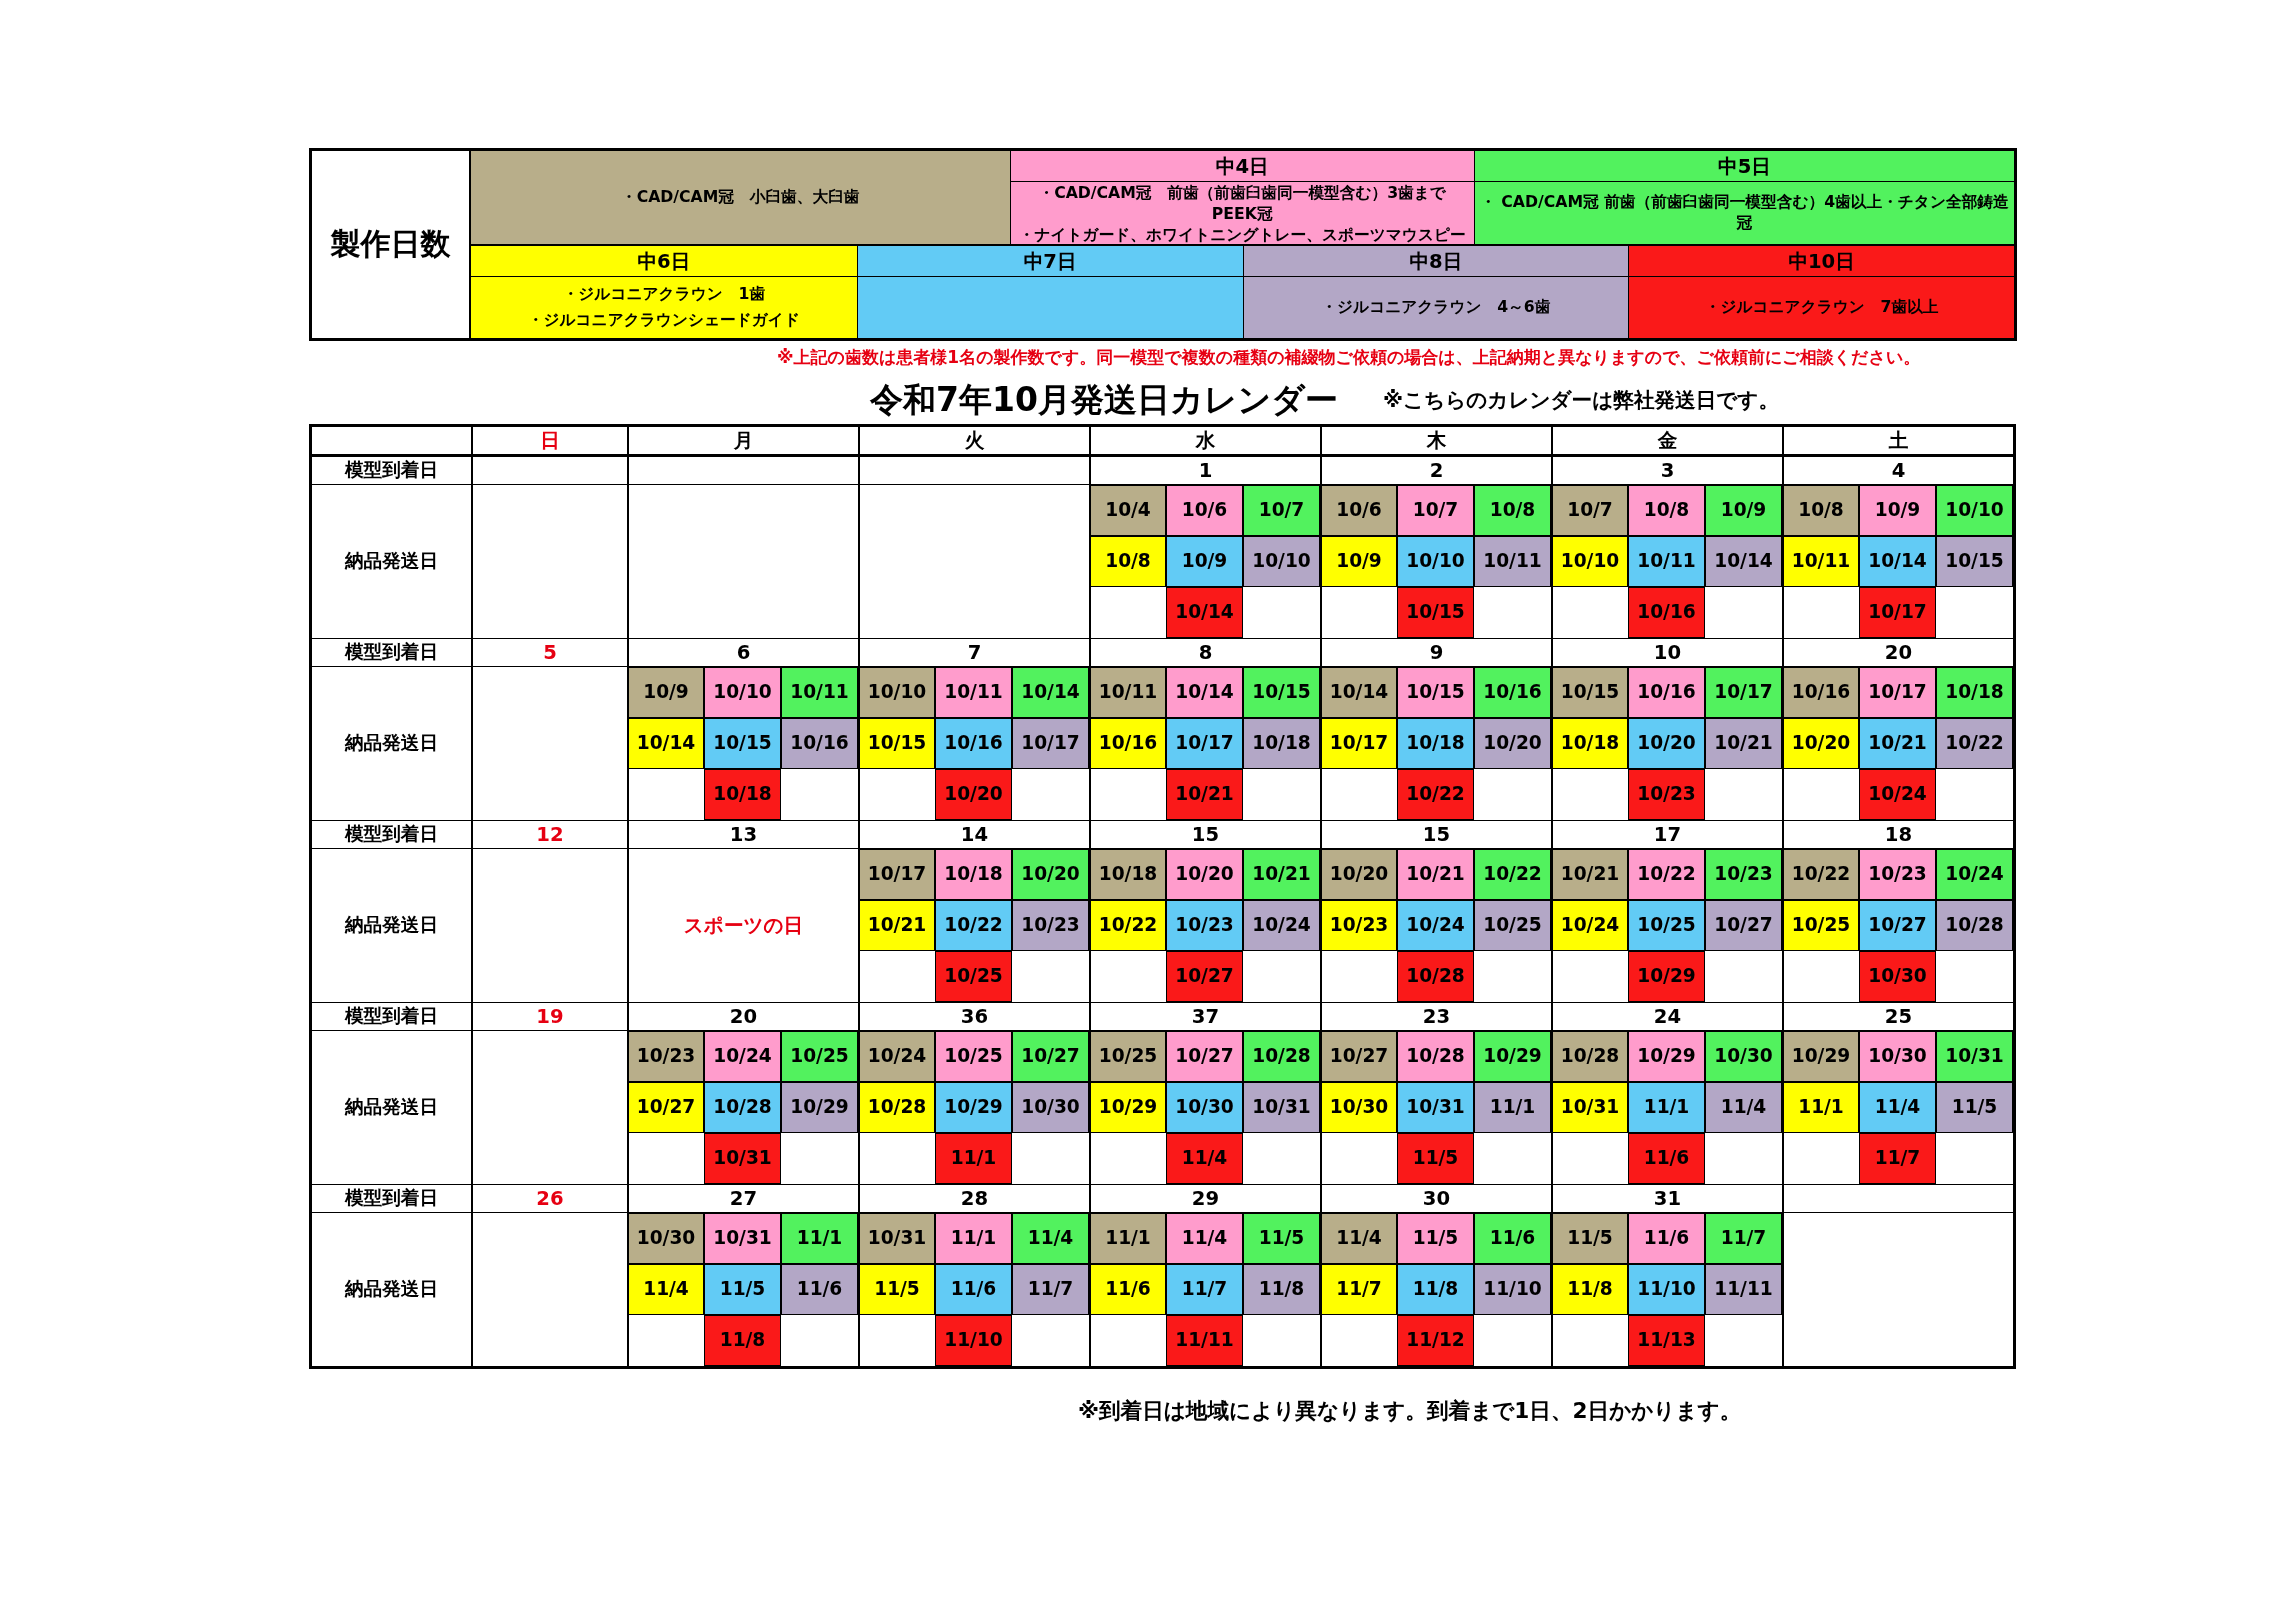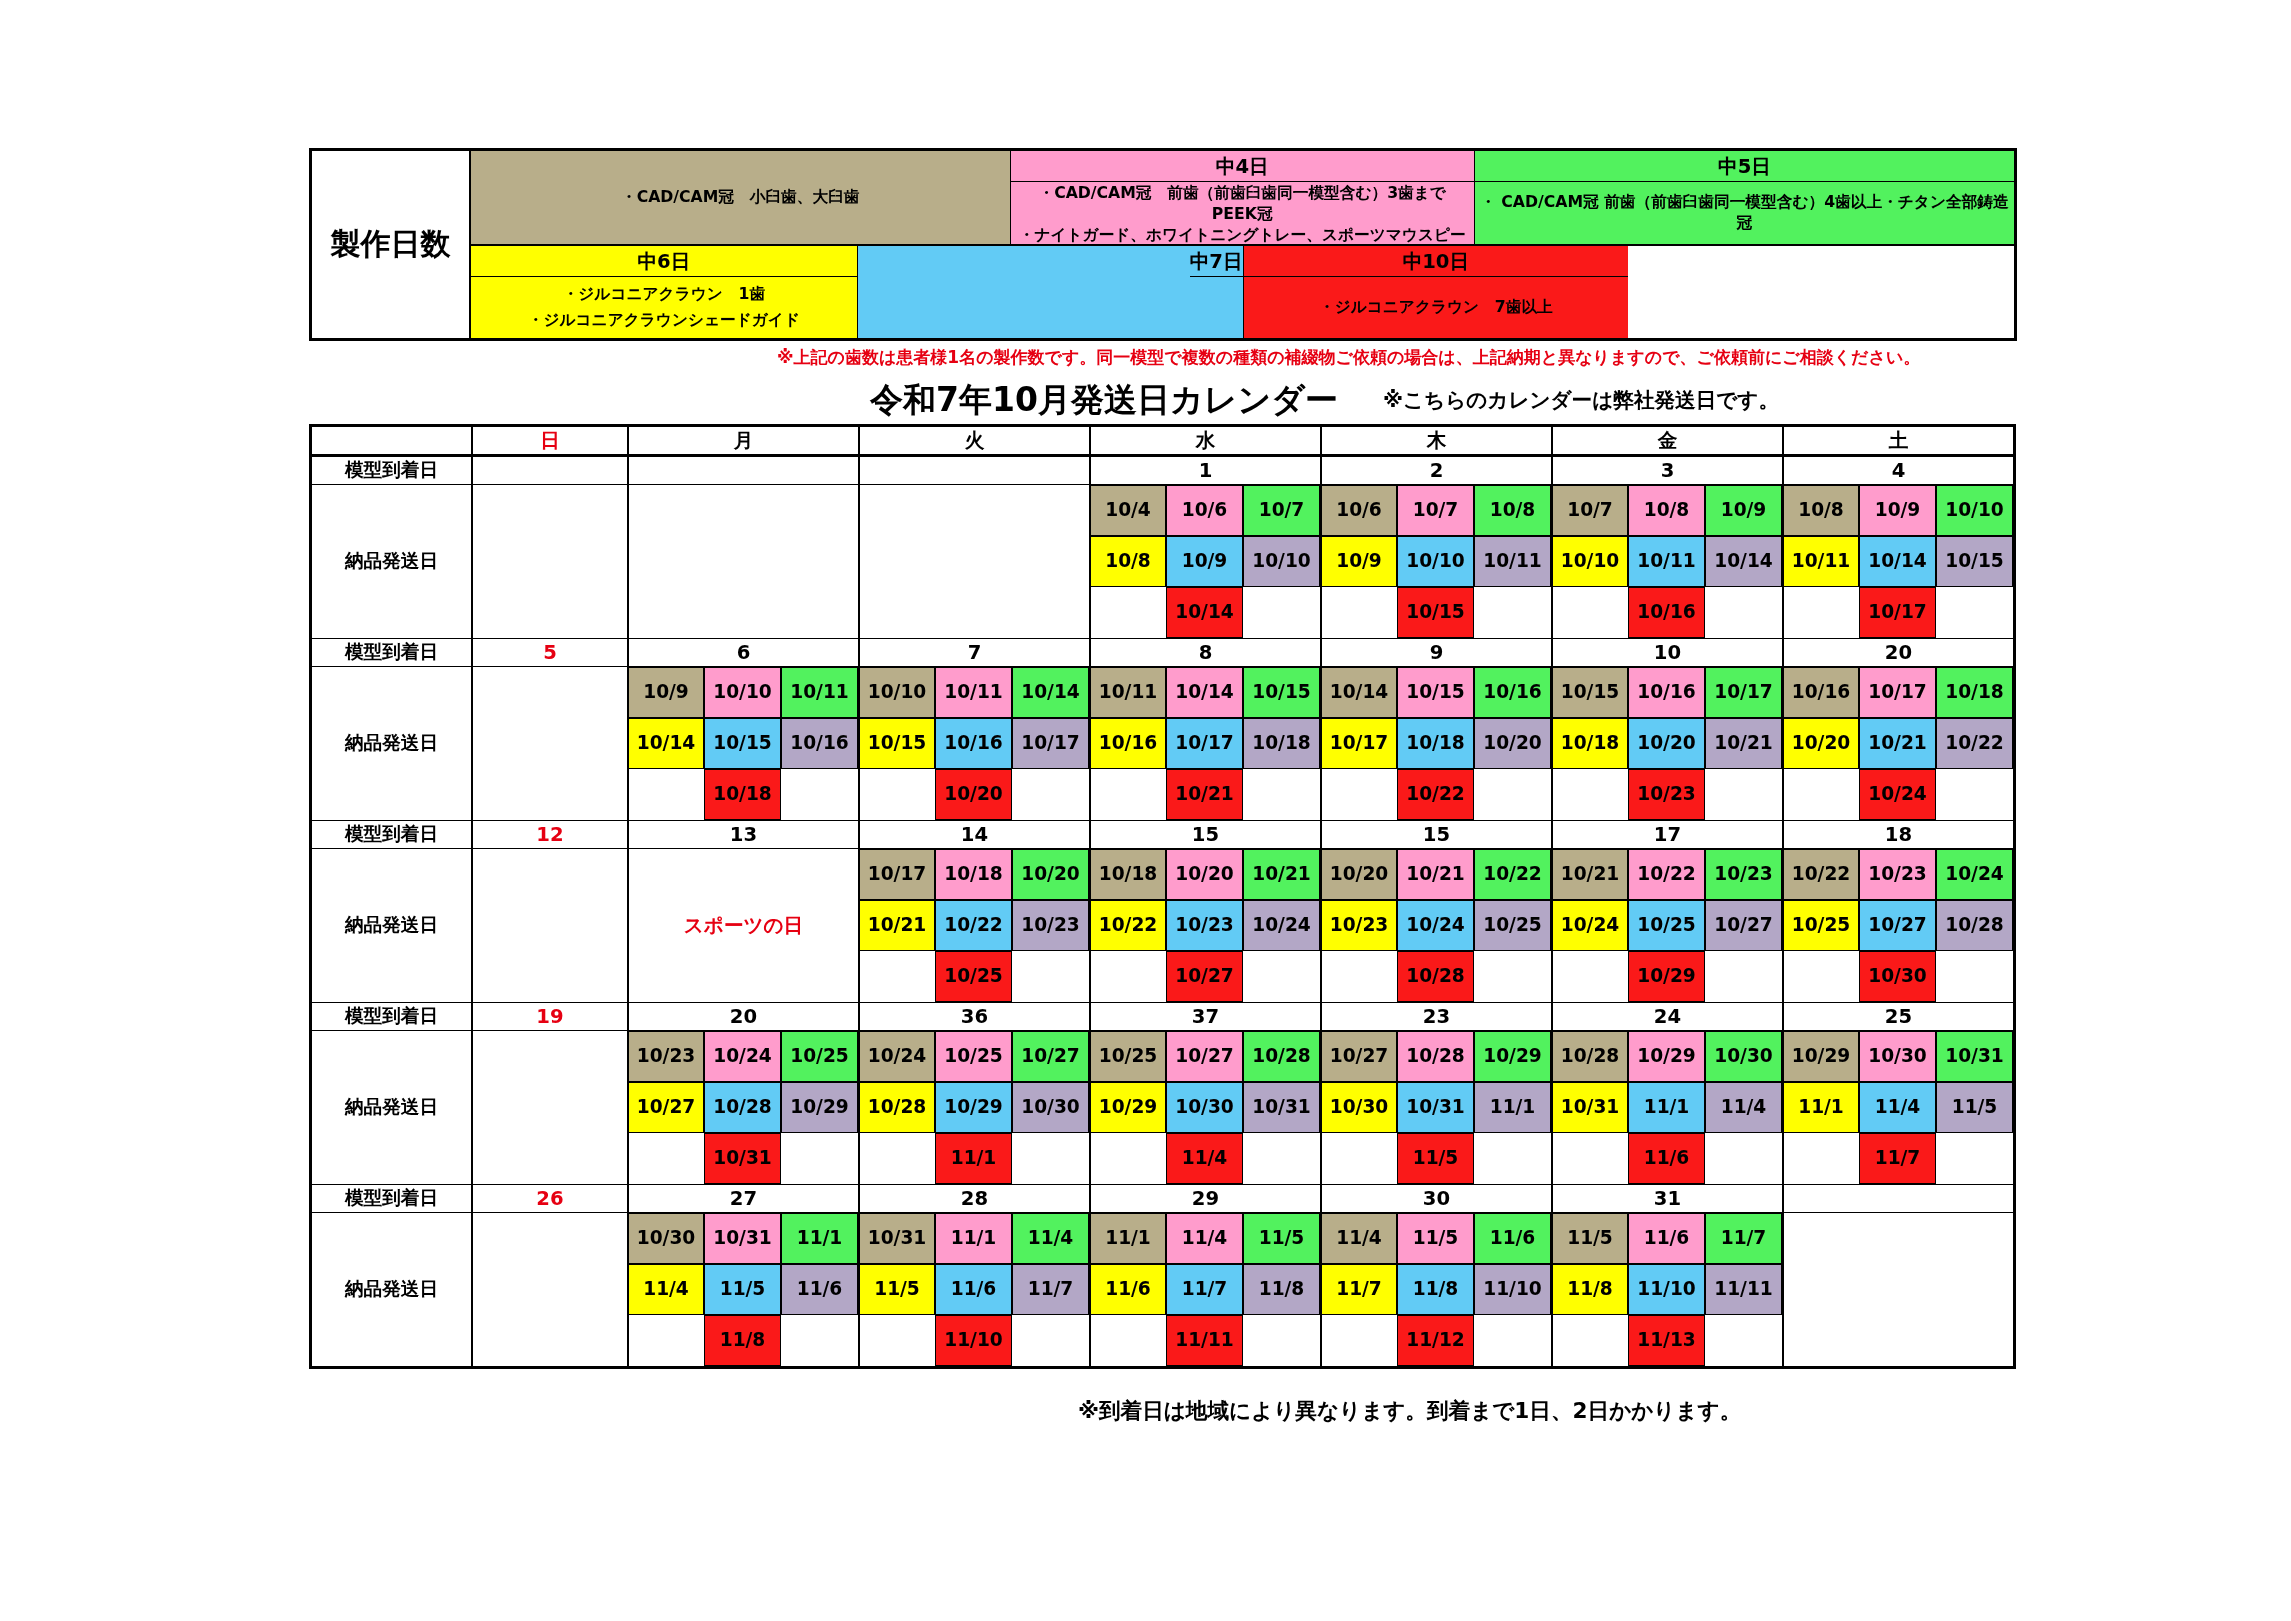--- a/index.html
+++ b/index.html
@@ -73,22 +73,28 @@
         </div>
       </div>
       <div class="band-row bottom">
         <div class="band" style="width: 25%; background: rgb(255, 255, 0);">
           <div class="band-head">中6日</div>
           <div class="band-body">
             <div>・ジルコニアクラウン　1歯</div>
             <div>・ジルコニアクラウンシェードガイド</div>
           </div>
         </div>
-        <div class="band" style="width: 25%; background: rgb(98, 203, 245); align-items: flex-end;">
+        <div class="band" style="width: 25%; background: rgb(98, 203, 245);">
           <div class="band-head">中7日</div>
+        </div>
+        <div class="band" style="width: 25%; background: rgb(179, 167, 198);">
+          <div class="band-head">中8日</div>
+          <div class="band-body">
+            <div>・ジルコニアクラウン　4～6歯</div>
+          </div>
         </div>
         <div class="band" style="width: 25%; background: rgb(250, 25, 25);">
           <div class="band-head">中10日</div>
           <div class="band-body">
             <div>・ジルコニアクラウン　7歯以上</div>
           </div>
         </div>
       </div>
     </div>
 </section>

